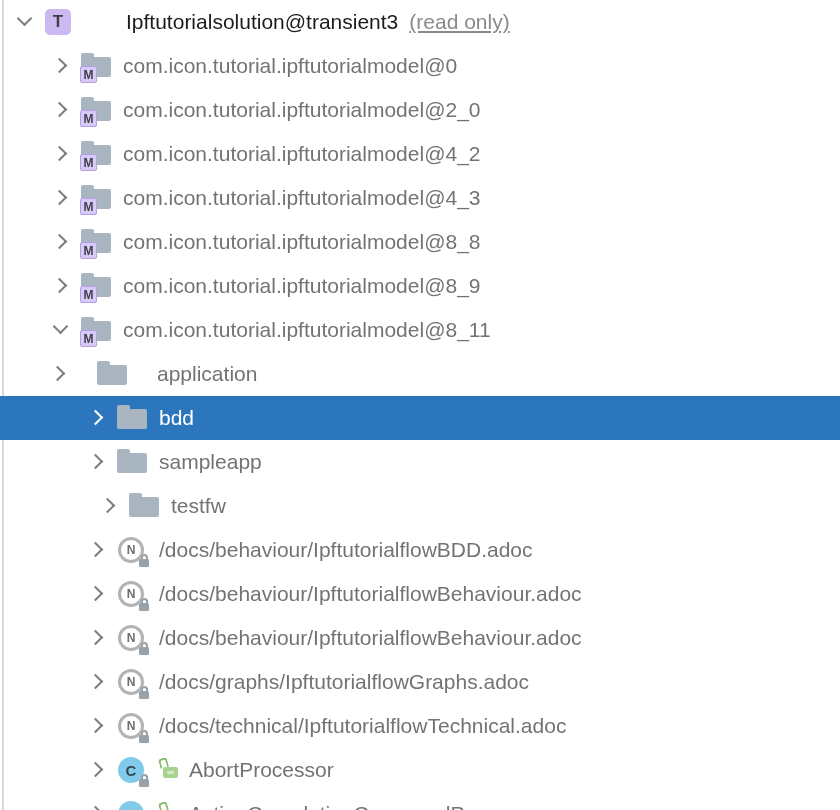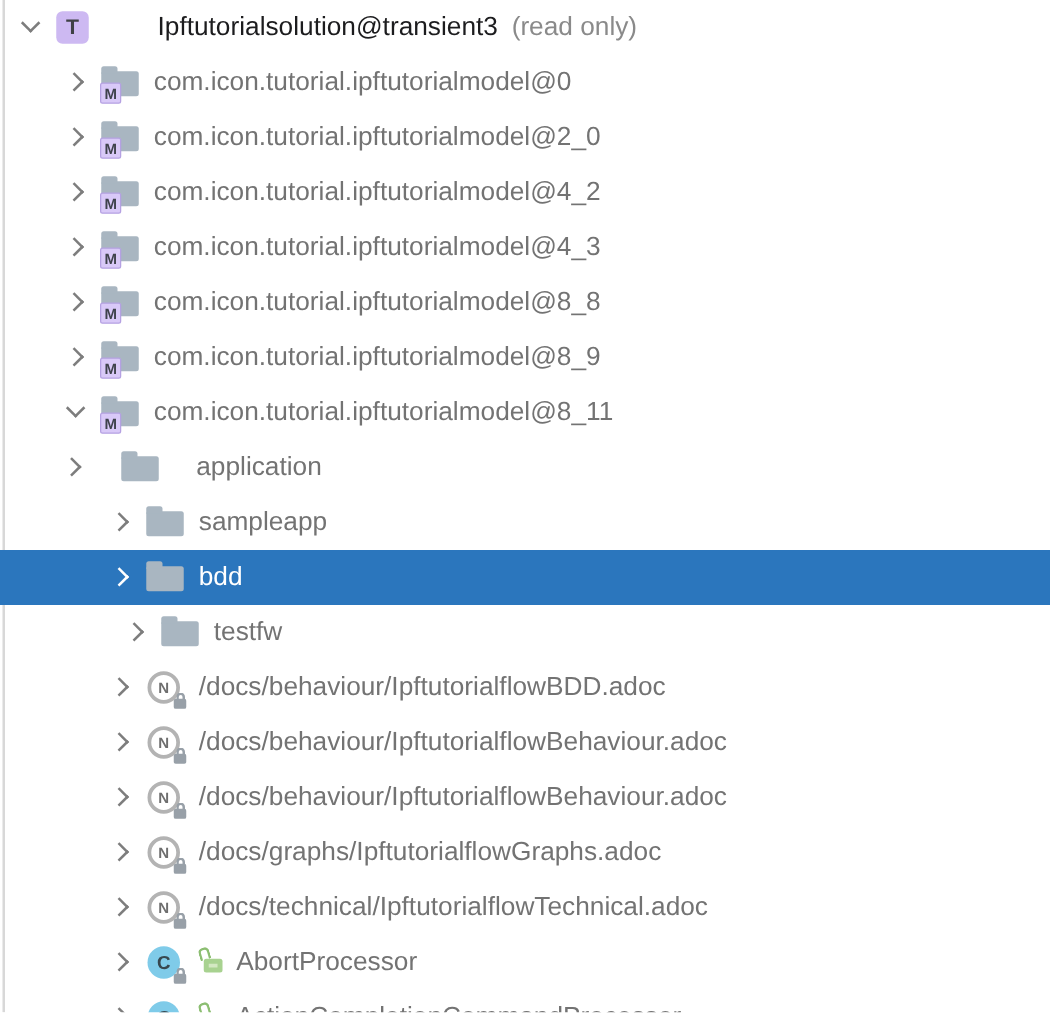--- a/index.html
+++ b/index.html
@@ -66,21 +66,21 @@
   .gl-body::after { content:""; position:absolute; left:4px; top:4px; width:7px; height:3px; background:#d3e8c2; }
   .gl-shackle {
     position:absolute; left:0px; top:1px; width:9px; height:10px; box-sizing:border-box;
     border:2.5px solid #8cbe72; border-bottom:none; border-radius:4px 4px 0 0;
     transform:rotate(-16deg);
   }
   
   .label { font-size:21px; color:#737373; }
   .row.root .label { color:#1c1c1e;margin-left:43px; }
   .row.selected .label { color:#ffffff; }
-  .suffix { font-size:21px; color:#8a8a8a; margin-left:11px; }
+  .suffix { font-size:21px; color:#8a8a8a; margin-left:11px;text-decoration:underline; }
 </style>
 </head>
 <body>
 
 <div id="screen">
   <div id="left-line"></div>
   <div id="tree">
       <div class="row root" style="padding-left: 14px;">
         <span class="chev down"></span>
         <span class="ic-solution">T</span>
@@ -143,33 +143,33 @@
         </span>
         <span class="label">com.icon.tutorial.ipftutorialmodel@8_11</span>
       </div>
       <div class="row" style="padding-left: 48px; gap: 18px;">
         <span class="chev"></span>
         <span class="ic-wrap">
           <span class="folder"></span>
         </span>
         <span class="label">application</span>
       </div>
+      <div class="row selected" style="padding-left: 86px;">
+        <span class="chev"></span>
+        <span class="ic-wrap">
+          <span class="folder"></span>
+        </span>
+        <span class="label">bdd</span>
+      </div>
       <div class="row" style="padding-left: 86px;">
         <span class="chev"></span>
         <span class="ic-wrap">
           <span class="folder"></span>
         </span>
         <span class="label">sampleapp</span>
-      </div>
-      <div class="row selected" style="padding-left: 86px;">
-        <span class="chev"></span>
-        <span class="ic-wrap">
-          <span class="folder"></span>
-        </span>
-        <span class="label">bdd</span>
       </div>
       <div class="row" style="padding-left: 86px; margin-left: 12px;">
         <span class="chev"></span>
         <span class="ic-wrap">
           <span class="folder"></span>
         </span>
         <span class="label">testfw</span>
       </div>
       <div class="row" style="padding-left: 86px;">
         <span class="chev"></span>

